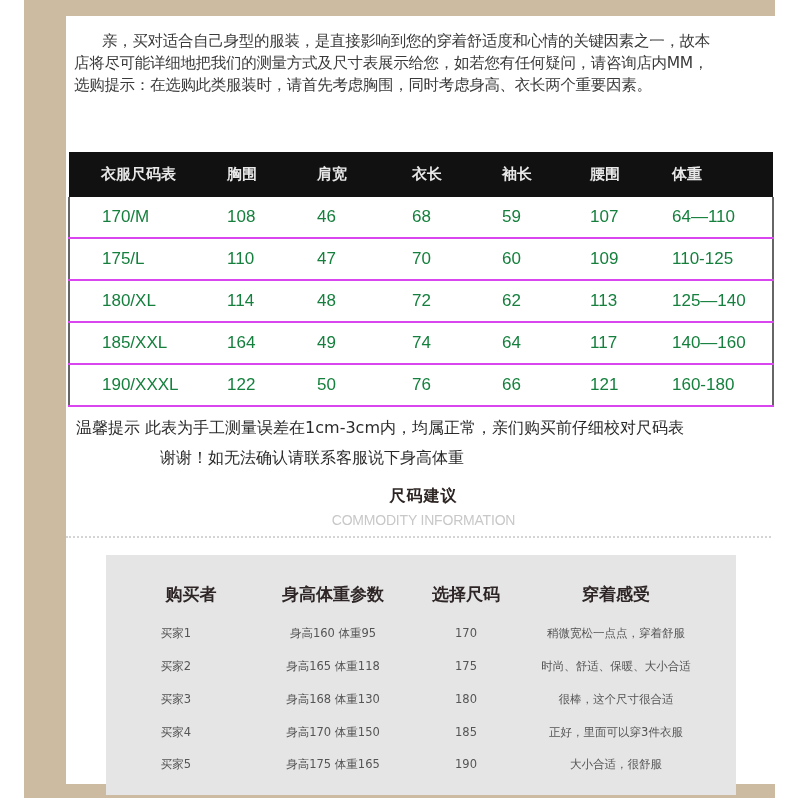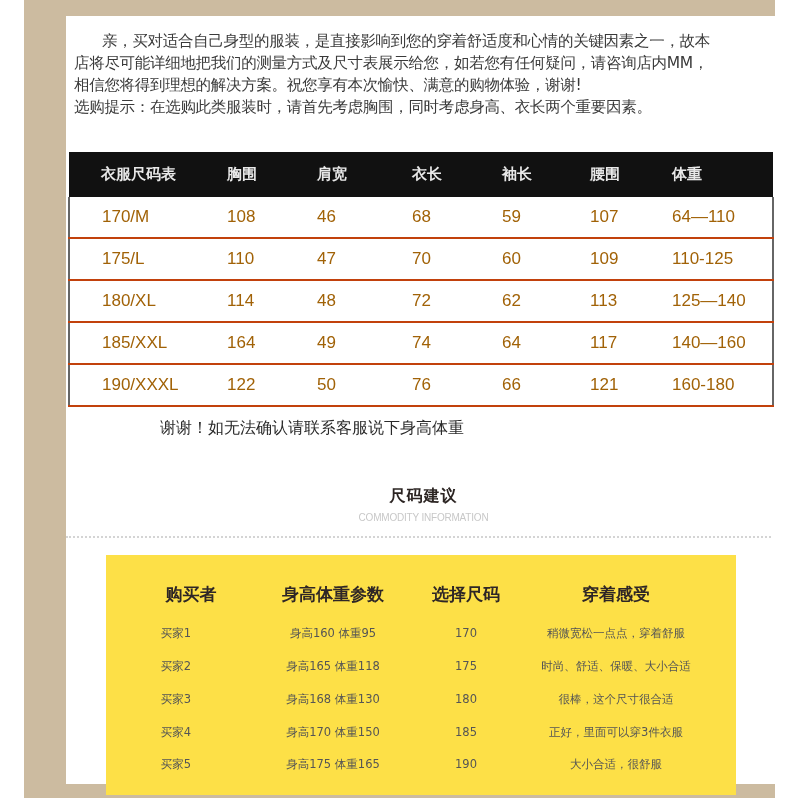--- a/index.html
+++ b/index.html
@@ -4,46 +4,45 @@
 <style>
   html, body { margin: 0; padding: 0; background: #ffffff; }
   body { width: 800px; height: 800px; position: relative; overflow: hidden; font-family: "DejaVu Sans", "Liberation Sans", sans-serif; }
   .frame { position: absolute; left: 24px; top: 0; width: 751px; height: 798px; background: #ccbba0; }
   .paper { position: absolute; left: 42px; top: 16px; width: 715px; height: 768px; background: #ffffff; }
   .intro { position: absolute; left: 8px; top: 14px; width: 700px; font-size: 15.5px; line-height: 22px; color: #3a3a3a; letter-spacing: -0.3px; }
   .intro p { margin: 0; }
   .intro .indent { text-indent: 28px; }
   table.size { position: absolute; left: 2px; top: 136px; width: 706px; border-collapse: collapse; border-radius: 25px; }
   table.size th { background: #111111; color: #e8e8e8; font-weight: bold; font-size: 15px; height: 45px; text-align: left; padding: 0; }
-  table.size td { font-family: "Liberation Sans", sans-serif; font-size: 17px; color: #a16207; height: 40px; border-bottom: 2px solid #c2410c; padding: 0; }
+  table.size td { font-family: "Liberation Sans", sans-serif; font-size: 17px; color: #15803d; height: 40px; border-bottom: 2px solid #d946ef; padding: 0; }
   table.size tr td:first-child { border-left: 2px solid #666; }
   table.size tr td:last-child { border-right: 2px solid #666; }
   .c0 { padding-left: 32px !important; width: 125px; }
   .c1 { width: 90px; } .c2 { width: 95px; } .c3 { width: 90px; font-family: Liberation Mono, monospace; } .c4 { width: 88px; } .c5 { width: 82px; }
   .tip { position: absolute; left: 10px; top: 397px; width: 700px; font-size: 16px; color: #2a2a2a; line-height: 30px; }
   .tip .l2 { padding-left: 84px; }
   .heading { position: absolute; left: 0; width: 715px; top: 470px; text-align: center; font-size: 16px; font-weight: bold; color: #2b2422; letter-spacing: 1px; }
-  .sub { position: absolute; left: 0; width: 715px; top: 496px; text-align: center; font-family: "Liberation Sans", sans-serif; font-size: 10px; color: #c8c8c8; letter-spacing: -0.2px; }
+  .sub { position: absolute; left: 0; width: 715px; top: 496px; text-align: center; font-family: "Liberation Sans", sans-serif; font-size: 14px; color: #c8c8c8; letter-spacing: -0.2px; }
   .dash { position: absolute; left: 0; top: 520px; width: 705px; border-top: 2px dotted #d4d4d4; }
-  .rec { position: absolute; left: 40px; top: 539px; width: 630px; height: 240px; background: #fde047; }
+  .rec { position: absolute; left: 40px; top: 539px; width: 630px; height: 240px; background: #e5e5e5; }
   .rec .hdr { position: absolute; top: 28px; font-size: 17px; font-weight: bold; color: #2e2626; }
   .rec .row { position: absolute; left: 0; width: 630px; height: 20px; font-size: 11.5px; color: #555; }
   .rec .row span { position: absolute; top: 0; transform: translateX(-50%); white-space: nowrap; }
   .rec .hdr { transform: translateX(-50%); white-space: nowrap; }
 </style>
 </head>
 <body>
 
 <div class="frame">
   <div class="paper">
 
     <div class="intro">
       <p class="indent">亲，买对适合自己身型的服装，是直接影响到您的穿着舒适度和心情的关键因素之一，故本</p>
       <p>店将尽可能详细地把我们的测量方式及尺寸表展示给您，如若您有任何疑问，请咨询店内MM，</p>
-      <p>相信您将得到理想的解决方案。祝您享有本次愉快、满意的购物体验，谢谢!</p>
       <p>选购提示：在选购此类服装时，请首先考虑胸围，同时考虑身高、衣长两个重要因素。</p>
     </div>
 
     <table class="size">
       <thead>
         <tr>
           <th class="c0">衣服尺码表</th>
           <th class="c1">胸围</th>
           <th class="c2">肩宽</th>
           <th class="c3">衣长</th>
@@ -95,20 +94,21 @@
           <td>50</td>
           <td>76</td>
           <td>66</td>
           <td>121</td>
           <td>160-180</td>
         </tr>
       </tbody>
     </table>
 
     <div class="tip">
+      <div>温馨提示  此表为手工测量误差在1cm-3cm内，均属正常，亲们购买前仔细校对尺码表</div>
       <div class="l2">谢谢！如无法确认请联系客服说下身高体重</div>
     </div>
 
     <div class="heading">尺码建议</div>
     <div class="sub">COMMODITY INFORMATION</div>
     <div class="dash"></div>
 
     <div class="rec">
       <div class="hdr" style="left:85px">购买者</div>
       <div class="hdr" style="left:227px">身高体重参数</div>

